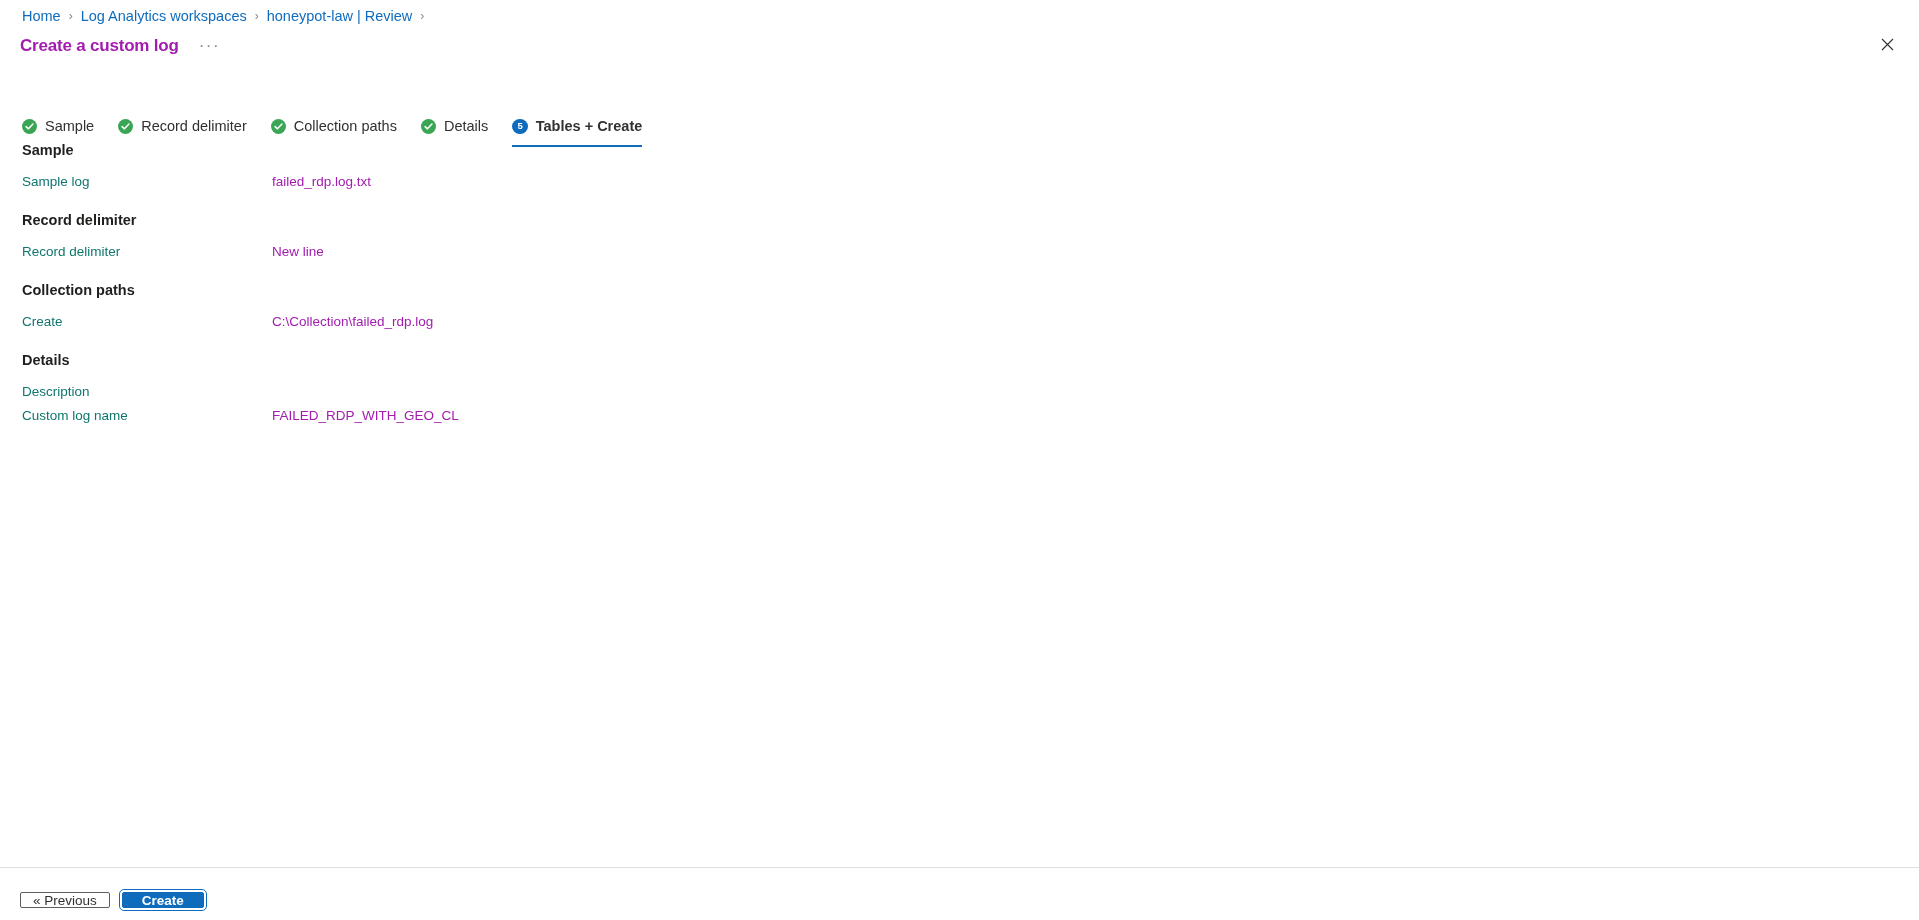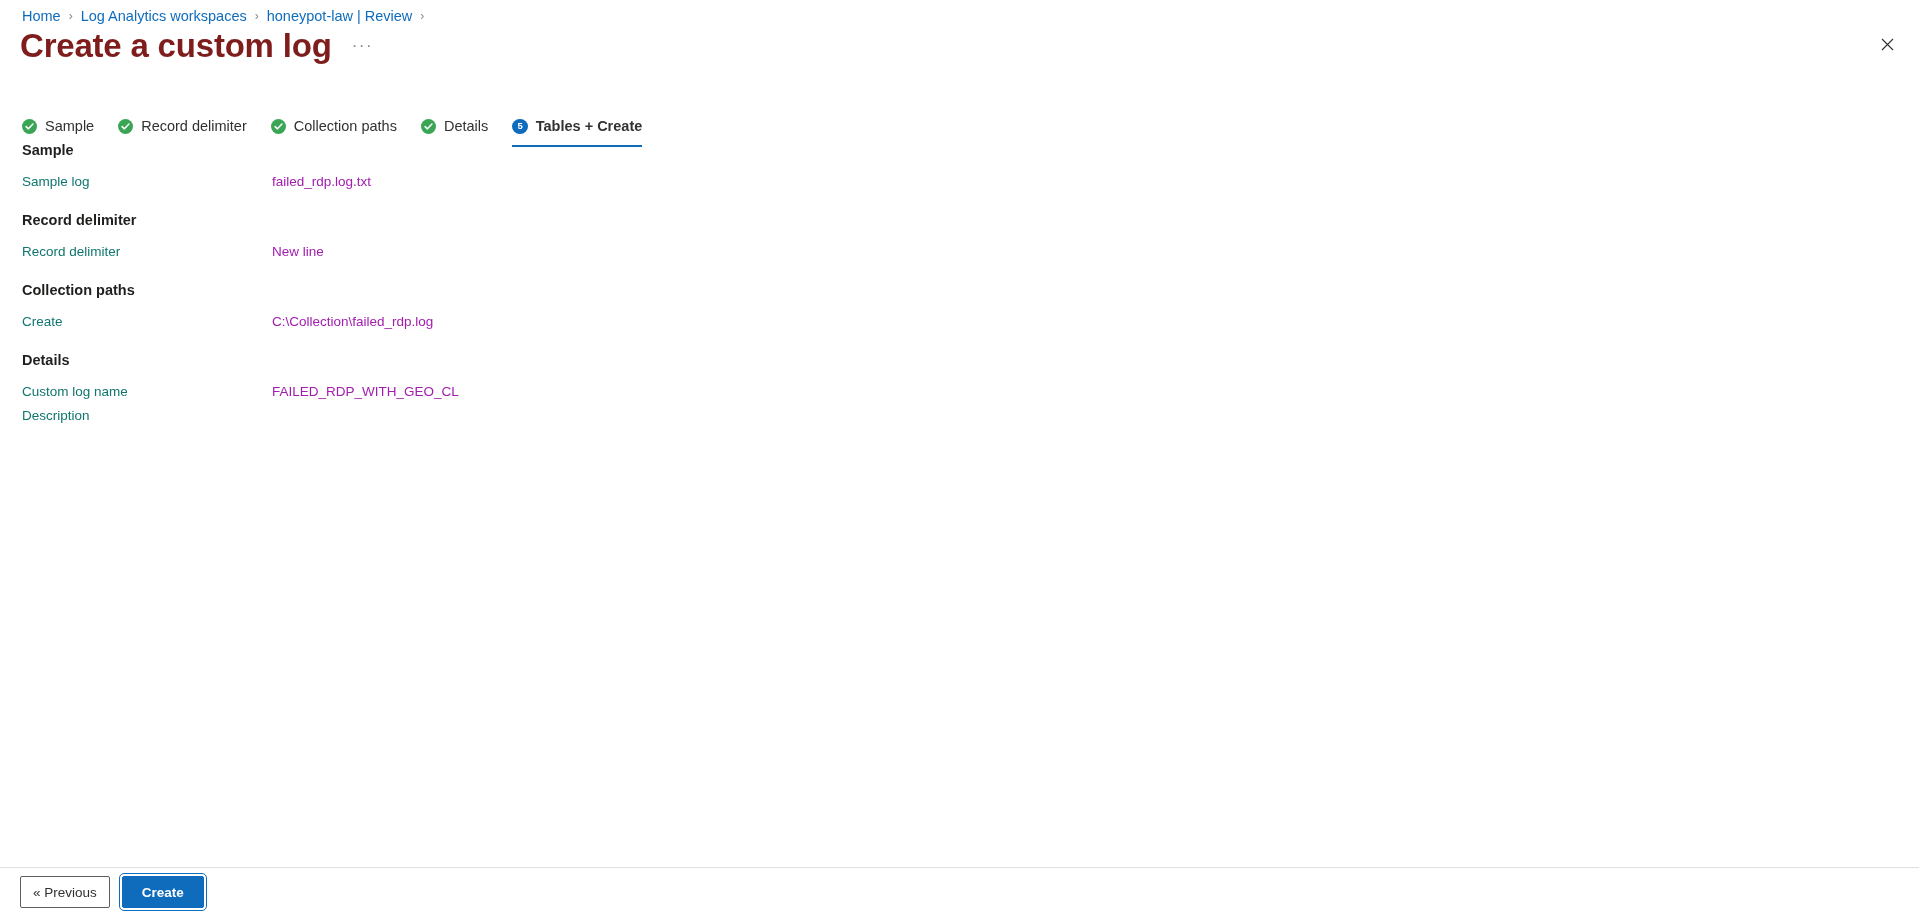--- a/index.html
+++ b/index.html
@@ -41,23 +41,23 @@
 
   
   .title-row {
     position: absolute;
     left: 20px;
     top: 30px;
     display: flex;
     align-items: center;
   }
   .page-title {
-    font-size: 33px;
+    font-size: 17px;
     font-weight: 600;
-    color: #7f1d1d;
+    color: #a21caf;
     letter-spacing: -0.2px;
     line-height: 32px;
   }
   .ellipsis-btn {
     margin-left: 16px;
     color: #8a8886;
     font-size: 17px;
     letter-spacing: 1.5px;
     cursor: pointer;
     line-height: 14px;
@@ -180,21 +180,21 @@
   .footer {
     position: absolute;
     left: 20px;
     bottom: 12px;
     display: flex;
     align-items: center;
   }
   .btn {
     font-family: "Liberation Sans", sans-serif;
     font-size: 13.5px;
-    height: 32px;
+    height: 16px;
     min-width: 82px;
     padding: 0 12px;
     border-radius: 2px;
     cursor: pointer;
     display: inline-flex;
     align-items: center;
     justify-content: center;
     box-sizing: border-box;
   }
   .btn-secondary {
@@ -302,26 +302,26 @@
     <div class="section-title">Collection paths</div>
     <div class="row">
       <div class="row-label">Create</div>
       <div class="row-value">C:\Collection\failed_rdp.log</div>
     </div>
   </div>
 
   <div class="section">
     <div class="section-title">Details</div>
     <div class="row">
+      <div class="row-label">Description</div>
+      <div class="row-value"></div>
+    </div>
+    <div class="row">
       <div class="row-label">Custom log name</div>
       <div class="row-value">FAILED_RDP_WITH_GEO_CL</div>
-    </div>
-    <div class="row">
-      <div class="row-label">Description</div>
-      <div class="row-value"></div>
     </div>
   </div>
 
 </div>
 
 <div class="footer-divider"></div>
 <div class="footer">
   <button class="btn btn-secondary">« Previous</button>
   <button class="btn btn-primary">Create</button>
 </div>

